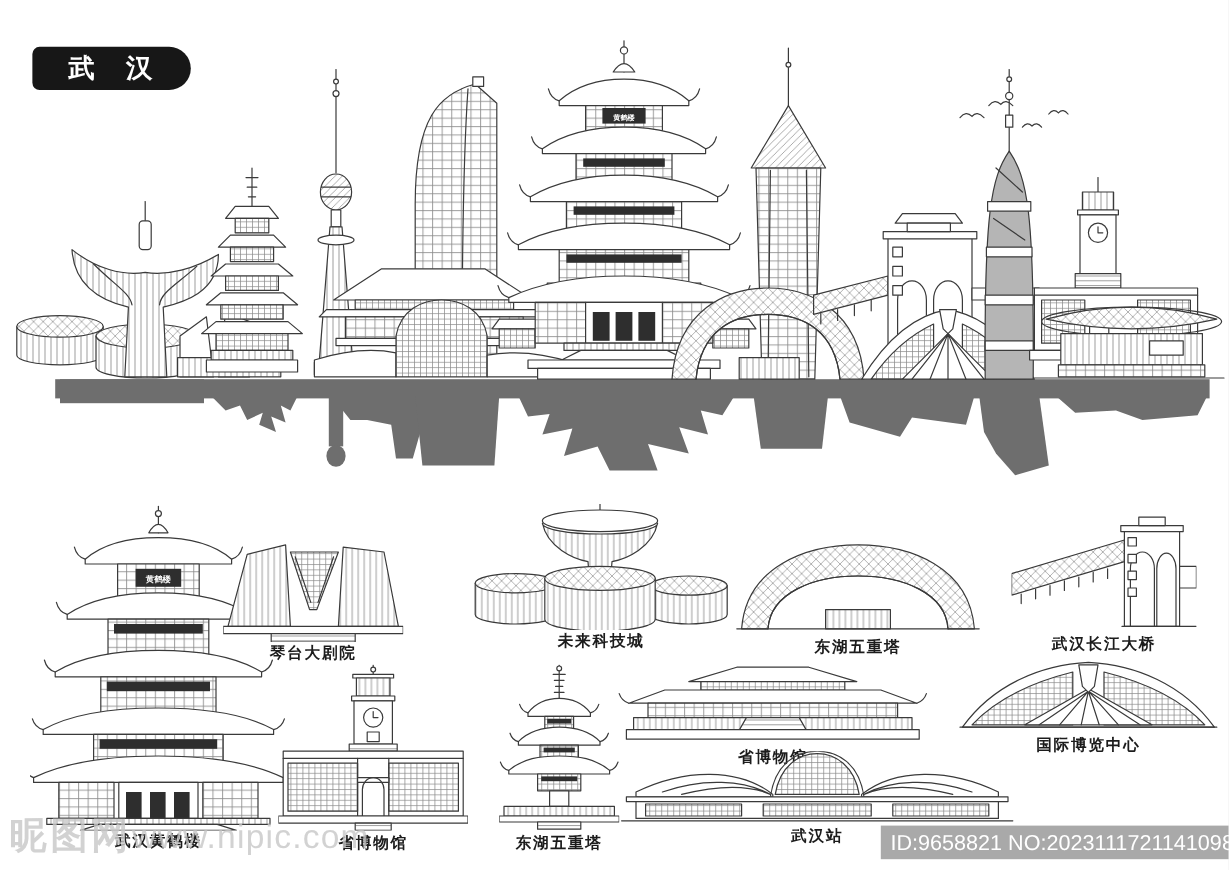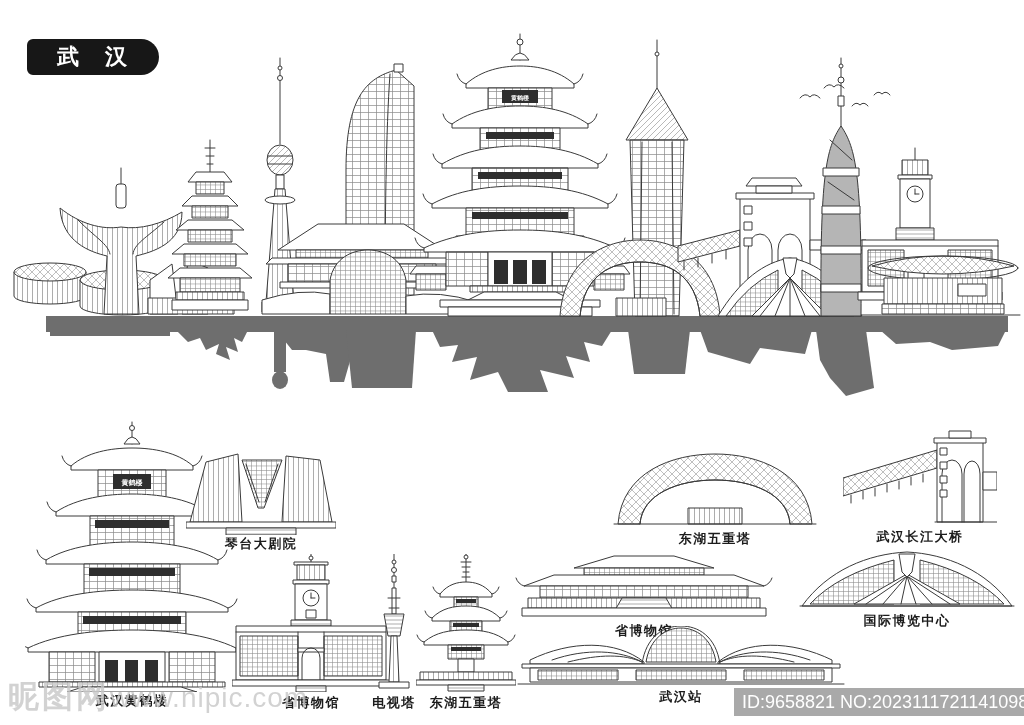--- a/index.html
+++ b/index.html
@@ -340,20 +340,34 @@
       <path class="lnp" fill="url(#pVert)" d="M4,70 L20,10 L52,2 L56,70 Z"></path>
       <path class="lnp" fill="url(#pVert)" d="M146,70 L134,8 L100,4 L96,70 Z"></path>
       <path class="lnp" fill="url(#pGridS)" d="M56,8 L96,8 L78,56 L72,56 Z"></path>
       <path class="lnn" d="M60,12 L73,50 M92,12 L79,50"></path>
       <rect class="ln" x="0" y="70" width="150" height="6"></rect>
       <rect class="lnp" fill="url(#pHoriz)" x="40" y="76" width="70" height="7"></rect>
     </svg>
     <div class="lbl">琴台大剧院</div>
   </div>
 
+  <div class="landmark" style="left:394px;top:420px;width:214px;height:122px">
+    <svg class="art" width="214" height="105" viewBox="0 0 214 105">
+      <line class="lnn" x1="106" y1="0" x2="106" y2="14"></line>
+      <path class="lnp" fill="url(#pVert)" d="M58,16 C62,36 84,46 96,48 L98,74 L114,74 L116,48 C128,46 150,36 154,16 A48 9 0 0 1 58,16 Z"></path>
+      <ellipse class="lnp" fill="#fff" cx="106" cy="14" rx="48" ry="9"></ellipse>
+      <path class="lnp" fill="url(#pVert)" d="M2,66 V92 A34 8 0 0 0 70,92 V66 Z"></path>
+      <ellipse class="lnp" fill="url(#pCross)" cx="36" cy="66" rx="34" ry="8"></ellipse>
+      <path class="lnp" fill="url(#pVert)" d="M148,68 V92 A32 8 0 0 0 212,92 V68 Z"></path>
+      <ellipse class="lnp" fill="url(#pCross)" cx="180" cy="68" rx="32" ry="8"></ellipse>
+      <path class="lnp" fill="url(#pVert)" d="M60,62 V96 A46 10 0 0 0 152,96 V62 Z"></path>
+      <ellipse class="lnp" fill="url(#pCross)" cx="106" cy="62" rx="46" ry="10"></ellipse>
+    </svg>
+    <div class="lbl">未来科技城</div>
+  </div>
 
   <div class="landmark" style="left:612px;top:446px;width:206px;height:102px">
     <svg class="art" width="206" height="84" viewBox="0 0 206 84">
       <path class="lnp" fill="url(#pCross)" d="M6,78 C10,26 60,8 103,8 C146,8 196,26 200,78 L178,78 C176,48 140,34 103,34 C66,34 30,48 28,78 Z"></path>
       <path class="lnn" d="M28,78 C30,48 66,34 103,34 C140,34 176,48 178,78"></path>
       <rect class="lnp" fill="url(#pVert)" x="76" y="62" width="54" height="16"></rect>
       <path class="lnn" d="M2,78 H204"></path>
     </svg>
     <div class="lbl">东湖五重塔</div>
   </div>
@@ -421,34 +435,20 @@
       <rect class="lnp" fill="url(#pGridS)" x="92" y="82" width="58" height="40"></rect>
       <path class="lnn" d="M66,78 V126 M92,78 V126"></path>
       <rect class="ln" x="66" y="94" width="26" height="4"></rect>
       <path class="lnn" d="M70,126 V104 A9 10 0 0 1 88,104 V126"></path>
       <rect class="ln" x="0" y="126" width="158" height="6"></rect>
       <rect class="lnp" fill="url(#pHoriz)" x="64" y="132" width="30" height="6"></rect>
     </svg>
     <div class="lbl">省博物馆</div>
   </div>
 
-  <div class="landmark" style="left:370px;top:554px;width:48px;height:158px">
-    <svg class="art" width="46" height="138" viewBox="0 0 46 138">
-      <line class="lnn" x1="23" y1="0" x2="23" y2="34"></line>
-      <circle class="ln" cx="23" cy="8" r="2"></circle>
-        <circle class="ln" cx="23" cy="16" r="2.5"></circle>
-      <rect class="ln" x="21" y="22" width="4" height="6"></rect>
-      <rect class="ln" x="21" y="34" width="4" height="26"></rect>
-      <path class="lnn" d="M17,44 H29 M18,54 H28"></path>
-      <path class="lnp" fill="url(#pHoriz)" d="M13,60 H33 L29,82 H17 Z"></path>
-      <polygon class="lnp" fill="url(#pVert)" points="20,82 26,82 28,128 18,128"></polygon>
-      <rect class="ln" x="8" y="128" width="30" height="6"></rect>
-    </svg>
-    <div class="lbl">电视塔</div>
-  </div>
 
   <div class="landmark" style="left:416px;top:554px;width:100px;height:158px">
     <svg class="art" width="100" height="138" viewBox="0 0 100 138">
       <line class="lnn" x1="50" y1="0" x2="50" y2="28"></line>
         <circle class="ln" cx="50" cy="3" r="2"></circle>
       <path class="lnn" d="M45,8 H55 M46,13 H54 M47,18 H53 M46,23 H54"></path>
       <path class="ln" d="M24,40 C32,30 42,28 50,28 C58,28 68,30 76,40 L76,43 L24,43 Z"></path>
       <path class="lnn" d="M24,40 q-5,-1 -7,-7 M76,40 q5,-1 7,-7"></path>
       <rect class="lnp" fill="url(#pGridS)" x="38" y="43" width="24" height="12"></rect>
         <rect class="dk" x="40" y="45" width="20" height="4"></rect>

